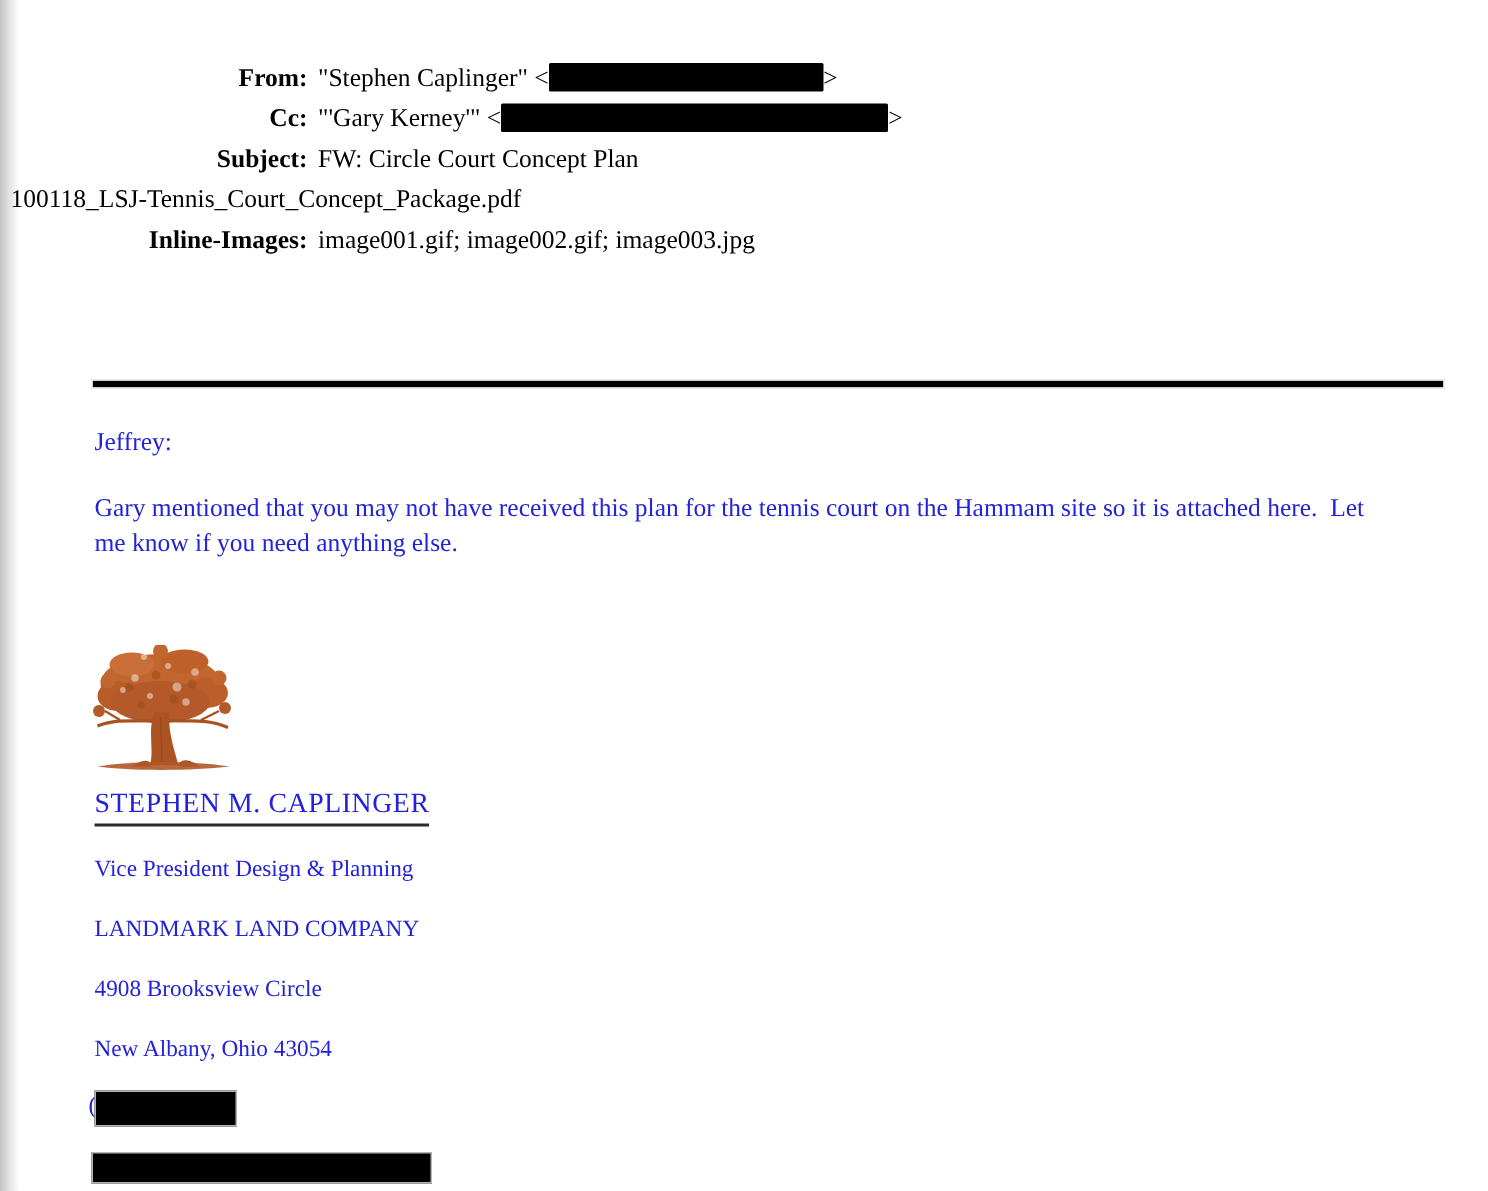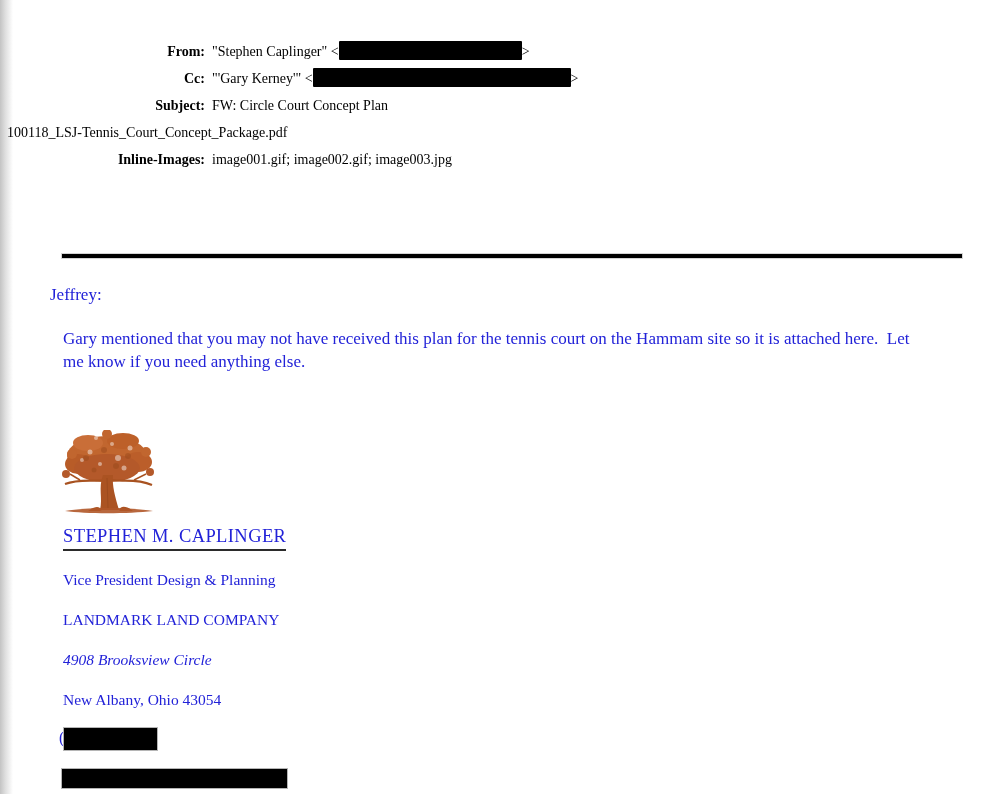--- a/index.html
+++ b/index.html
@@ -11,21 +11,21 @@
     font-family: "Liberation Serif", serif;
     color: #111111;
   }
   .page-edge {
     position: absolute; left: 0; top: 0; bottom: 0; width: 13px;
     background: linear-gradient(to right, #c3c3c3 0%, #dedede 40%, #ffffff 100%);
   }
   
   .email-header {
     position: absolute; top: 38px; left: 0; width: 720px;
-    font-size: 14px;
+    font-size: 17px;
   }
   .hrow {
     display: flex; align-items: baseline;
     height: 27px; line-height: 27px; white-space: nowrap;
   }
   .hlabel {
     flex: 0 0 205px; text-align: right; font-weight: bold; color: #000;
   }
   .hvalue { padding-left: 7px; color: #000; }
   .redact-inline {
@@ -35,21 +35,21 @@
   .redact-inline.from-bar { width: 183px; }
   .redact-inline.cc-bar   { width: 258px; }
   
   .separator {
     position: absolute; left: 62px; top: 254px; width: 900px; height: 4px;
     background: #000000;
     box-shadow: 0 0 0 1px #d4d4d4;
   }
   
   .body-greeting {
-    position: absolute; left: 50px; top: 285px;
+    position: absolute; left: 63px; top: 285px;
     font-size: 17px; color: var(--accent-blue, #2222d8);
   }
   .body-paragraph {
     position: absolute; left: 63px; top: 327px; width: 858px;
     font-size: 17px; line-height: 23px;
     color: var(--accent-blue, #2222d8);
     white-space: pre-wrap;
   }
   
   .tree-logo { position: absolute; left: 60px; top: 430px; width: 96px; height: 84px; }
@@ -62,21 +62,21 @@
     padding-bottom: 2px;
     cursor: pointer;
   }
   .sig-line {
     position: absolute; left: 63px;
     font-size: 15.5px; color: var(--accent-blue, #2222d8);
     white-space: nowrap;
   }
   .sig-title   { top: 571px; }
   .sig-company { top: 611px; }
-  .sig-street  { top: 651px; font-style: italic; }
+  .sig-street  { top: 651px; }
   .sig-city    { top: 691px; }
   .phone-fragment {
     position: absolute; left: 59px; top: 729px;
     font-size: 16px; color: var(--accent-blue, #2222d8);
   }
   .redact-block { position: absolute; background: #000000; border: 1px solid #b5b5b5; }
   .redact-phone { left: 63px; top: 727px; width: 95px; height: 24px; }
   .redact-footer-email { left: 61px; top: 768px; width: 227px; height: 21px; }
 </style>
 </head>

